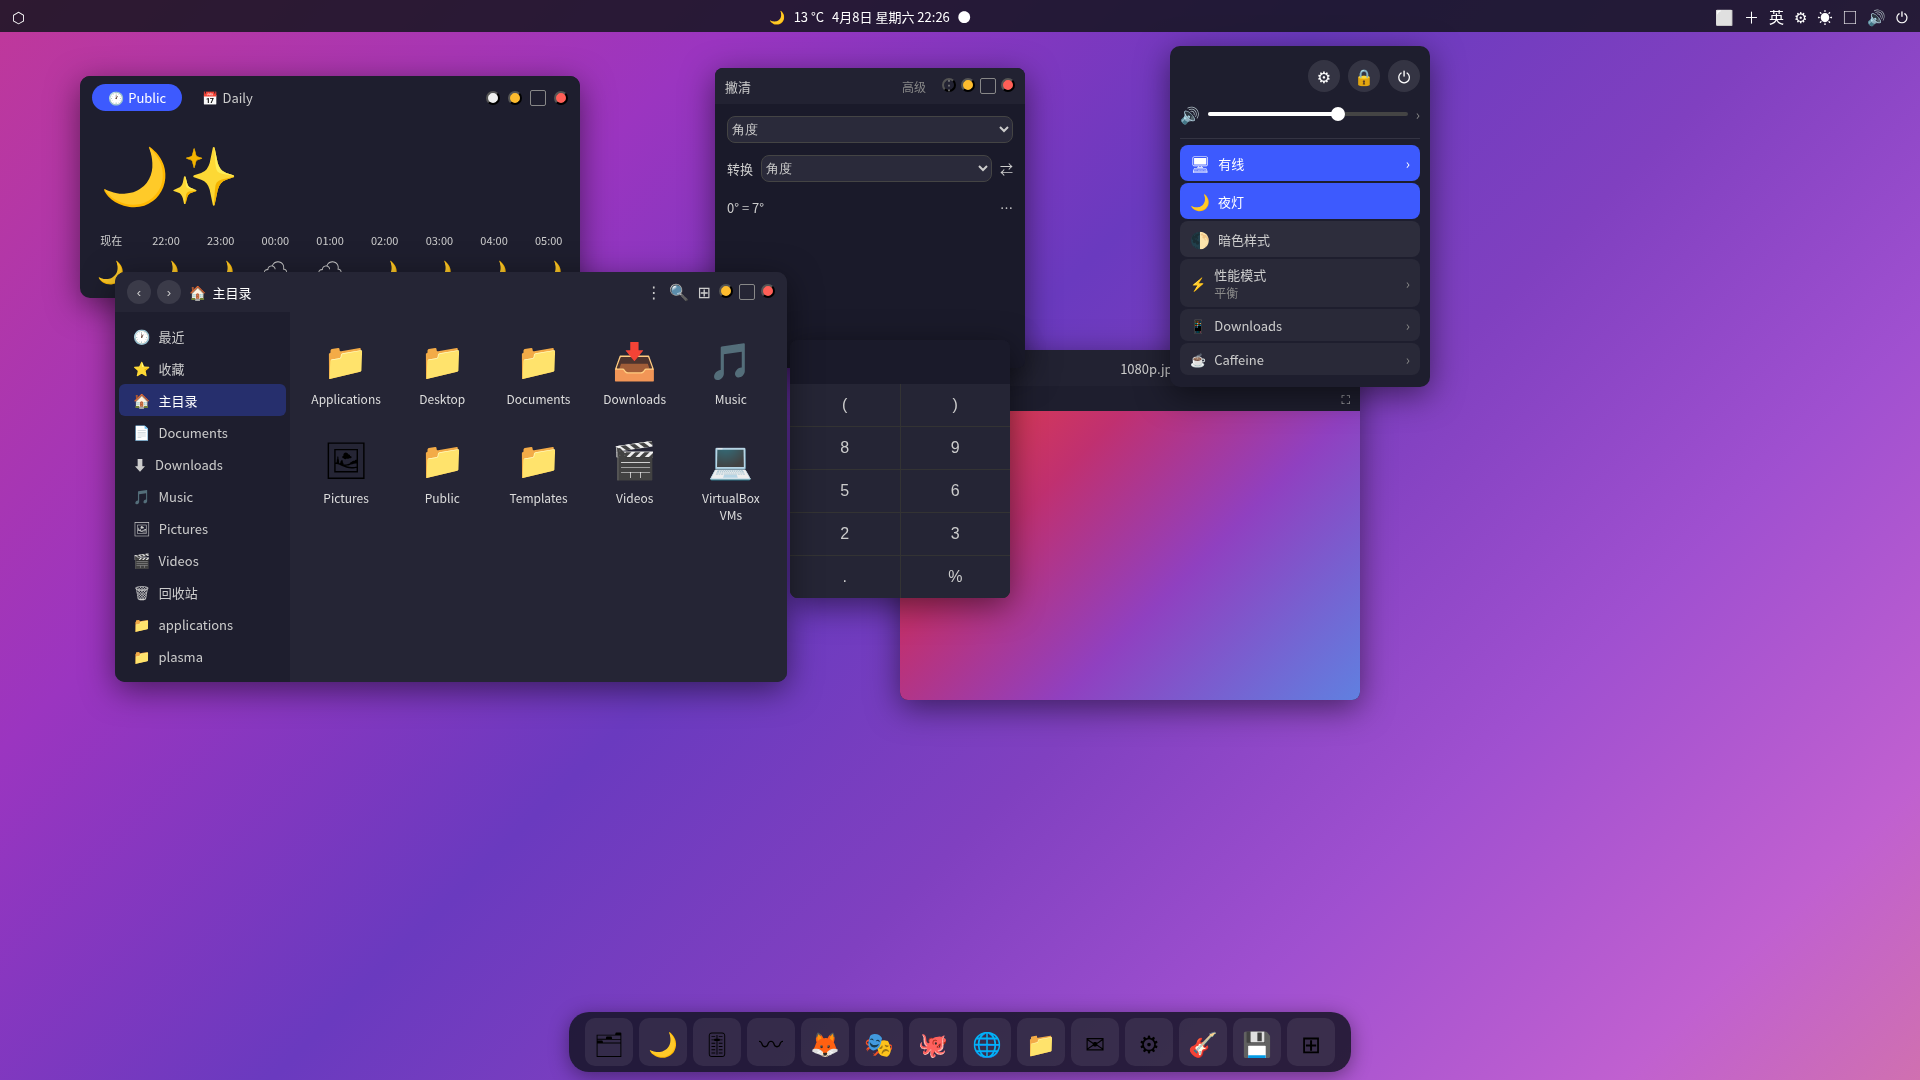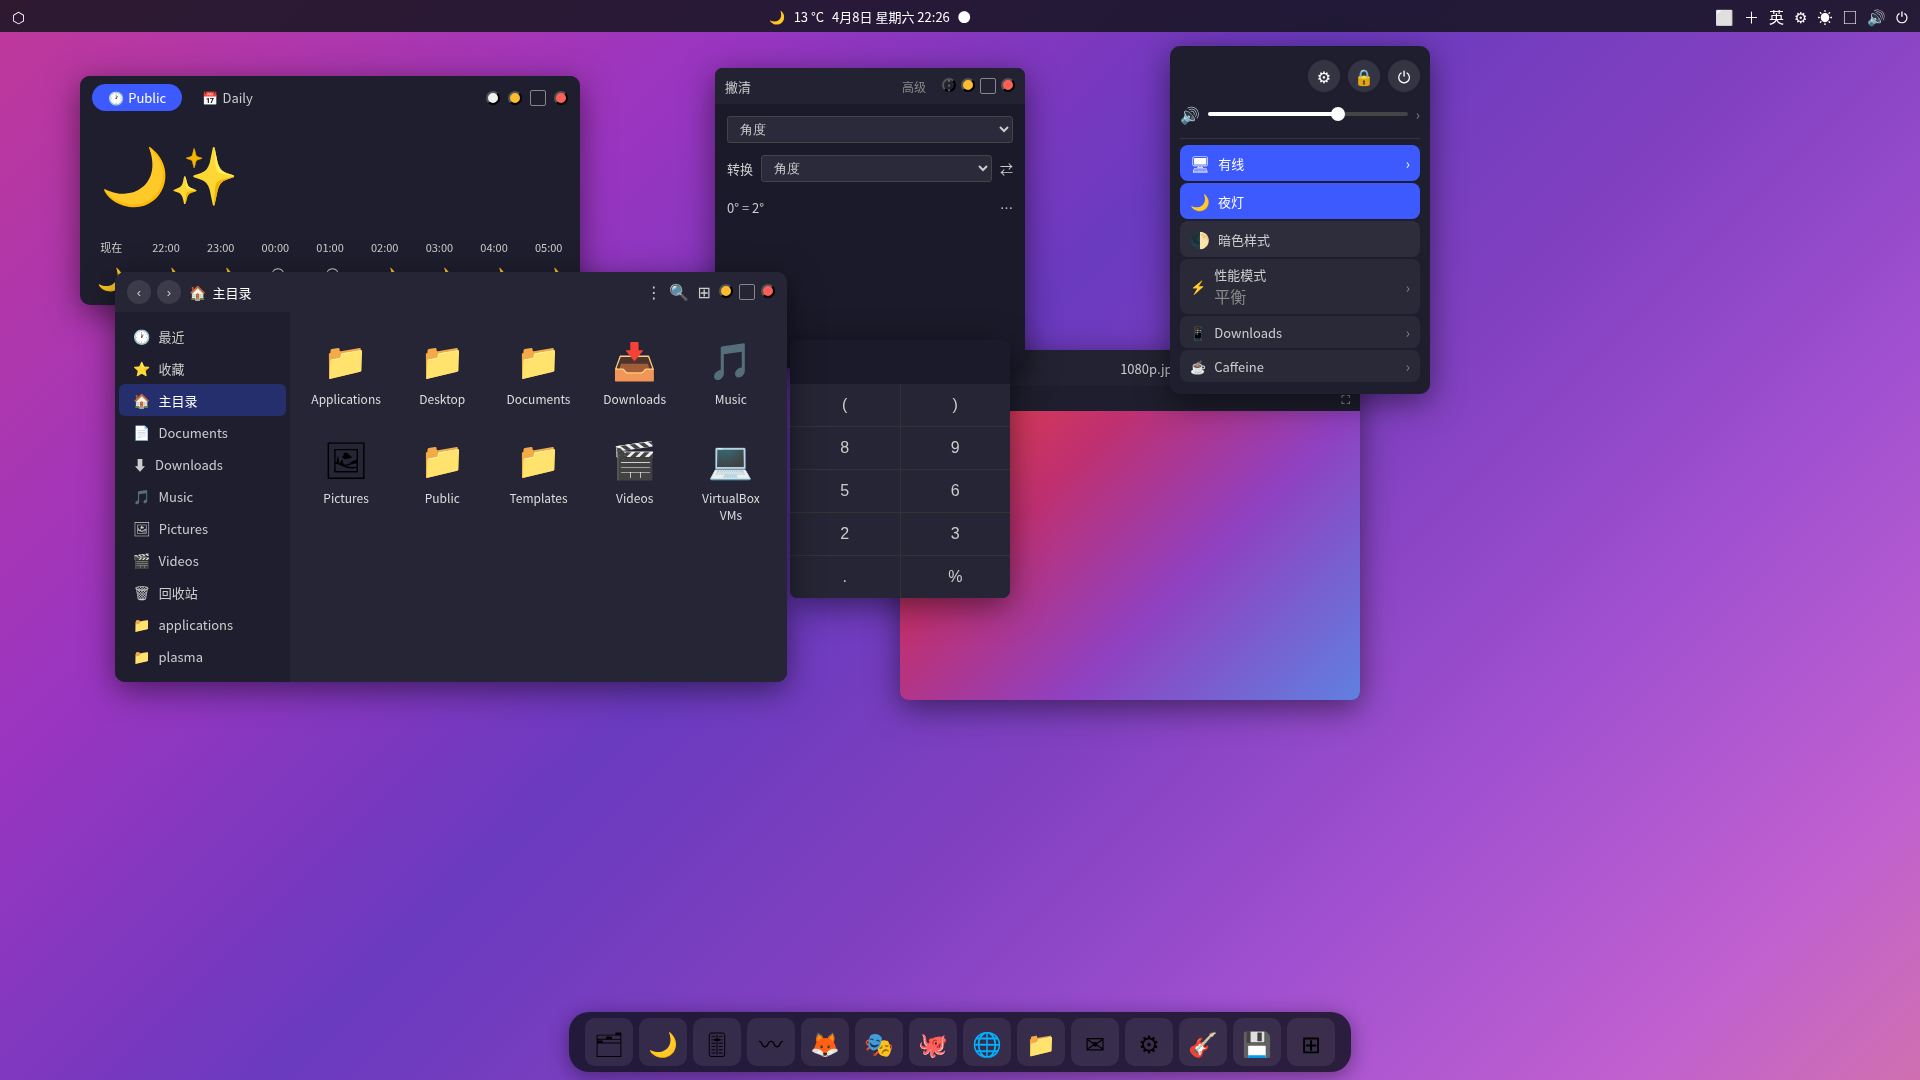--- a/index.html
+++ b/index.html
@@ -85,21 +85,20 @@
       overflow-x: hidden;
     }
     .hourly-item {
       flex: 1;
       display: flex;
       flex-direction: column;
       align-items: center;
       gap: 6px;
       font-size: 12px;
       color: #ccc;
-      margin-top: 7px;
     }
     .hourly-icon { font-size: 22px; }
 
     
     .filemanager-window {
       position: absolute;
       top: 272px; left: 115px;
       width: 672px;
       height: 410px;
       background: #252535;
@@ -194,21 +193,21 @@
       background: #222232;
       gap: 8px;
       height: 36px;
       color: #ccc;
       font-size: 13px;
     }
     .inkscape-winbtns { display: flex; gap: 5px; }
     .inkscape-body { flex: 1; background: #1a1a2a; display: flex; flex-direction: column; gap: 8px; padding: 12px; }
     .inkscape-row { display: flex; align-items: center; gap: 8px; color: #ccc; font-size: 13px; }
     .inkscape-select {
-      flex: 1; background: #2a2a3a; border: 1px solid #444; color: #ccc; padding: 4px 8px; border-radius: 3px; font-size: 13px; cursor: pointer;
+      flex: 1; background: #2a2a3a; border: 1px solid #444; color: #ccc; padding: 4px 0; border-radius: 8px; font-size: 13px; cursor: pointer;
     }
     .inkscape-transform-row {
       display: flex; align-items: center; gap: 8px; color: #ccc; font-size: 13px; padding: 4px 0;
     }
 
     
     .calculator-window {
       position: absolute;
       top: 340px; left: 790px;
       width: 220px;
@@ -569,21 +568,21 @@
       </select>
     </div>
     <div class="inkscape-transform-row">
       <span>转换</span>
       <select class="inkscape-select" style="width:80px;">
         <option>角度</option>
       </select>
       <span style="cursor:pointer;">⇄</span>
     </div>
     <div class="inkscape-transform-row">
-      <span>0° = 2°</span>
+      <span>0° = 7°</span>
       <span style="margin-left:auto;cursor:pointer;">⋯</span>
     </div>
   </div>
 </div>
 
 <div class="calculator-window">
   <div class="calc-display">
     <span></span>
   </div>
   <div class="calc-grid" id="calc-grid-container">
@@ -658,21 +657,21 @@
     <div class="sm-toggle-left">
       <span class="sm-toggle-icon">🌓</span>
       <span>暗色样式</span>
     </div>
   </div>
   <div class="sm-item">
     <div class="sm-item-left">
       <span>⚡</span>
       <div>
         <div>性能模式</div>
-        <div style="font-size:16px;color:#888;">平衡</div>
+        <div style="font-size:12px;color:#888;">平衡</div>
       </div>
     </div>
     <span class="sm-arrow">›</span>
   </div>
   <div class="sm-item">
     <div class="sm-item-left">
       <span>📱</span>
       <span>Downloads</span>
     </div>
     <span class="sm-arrow">›</span>

